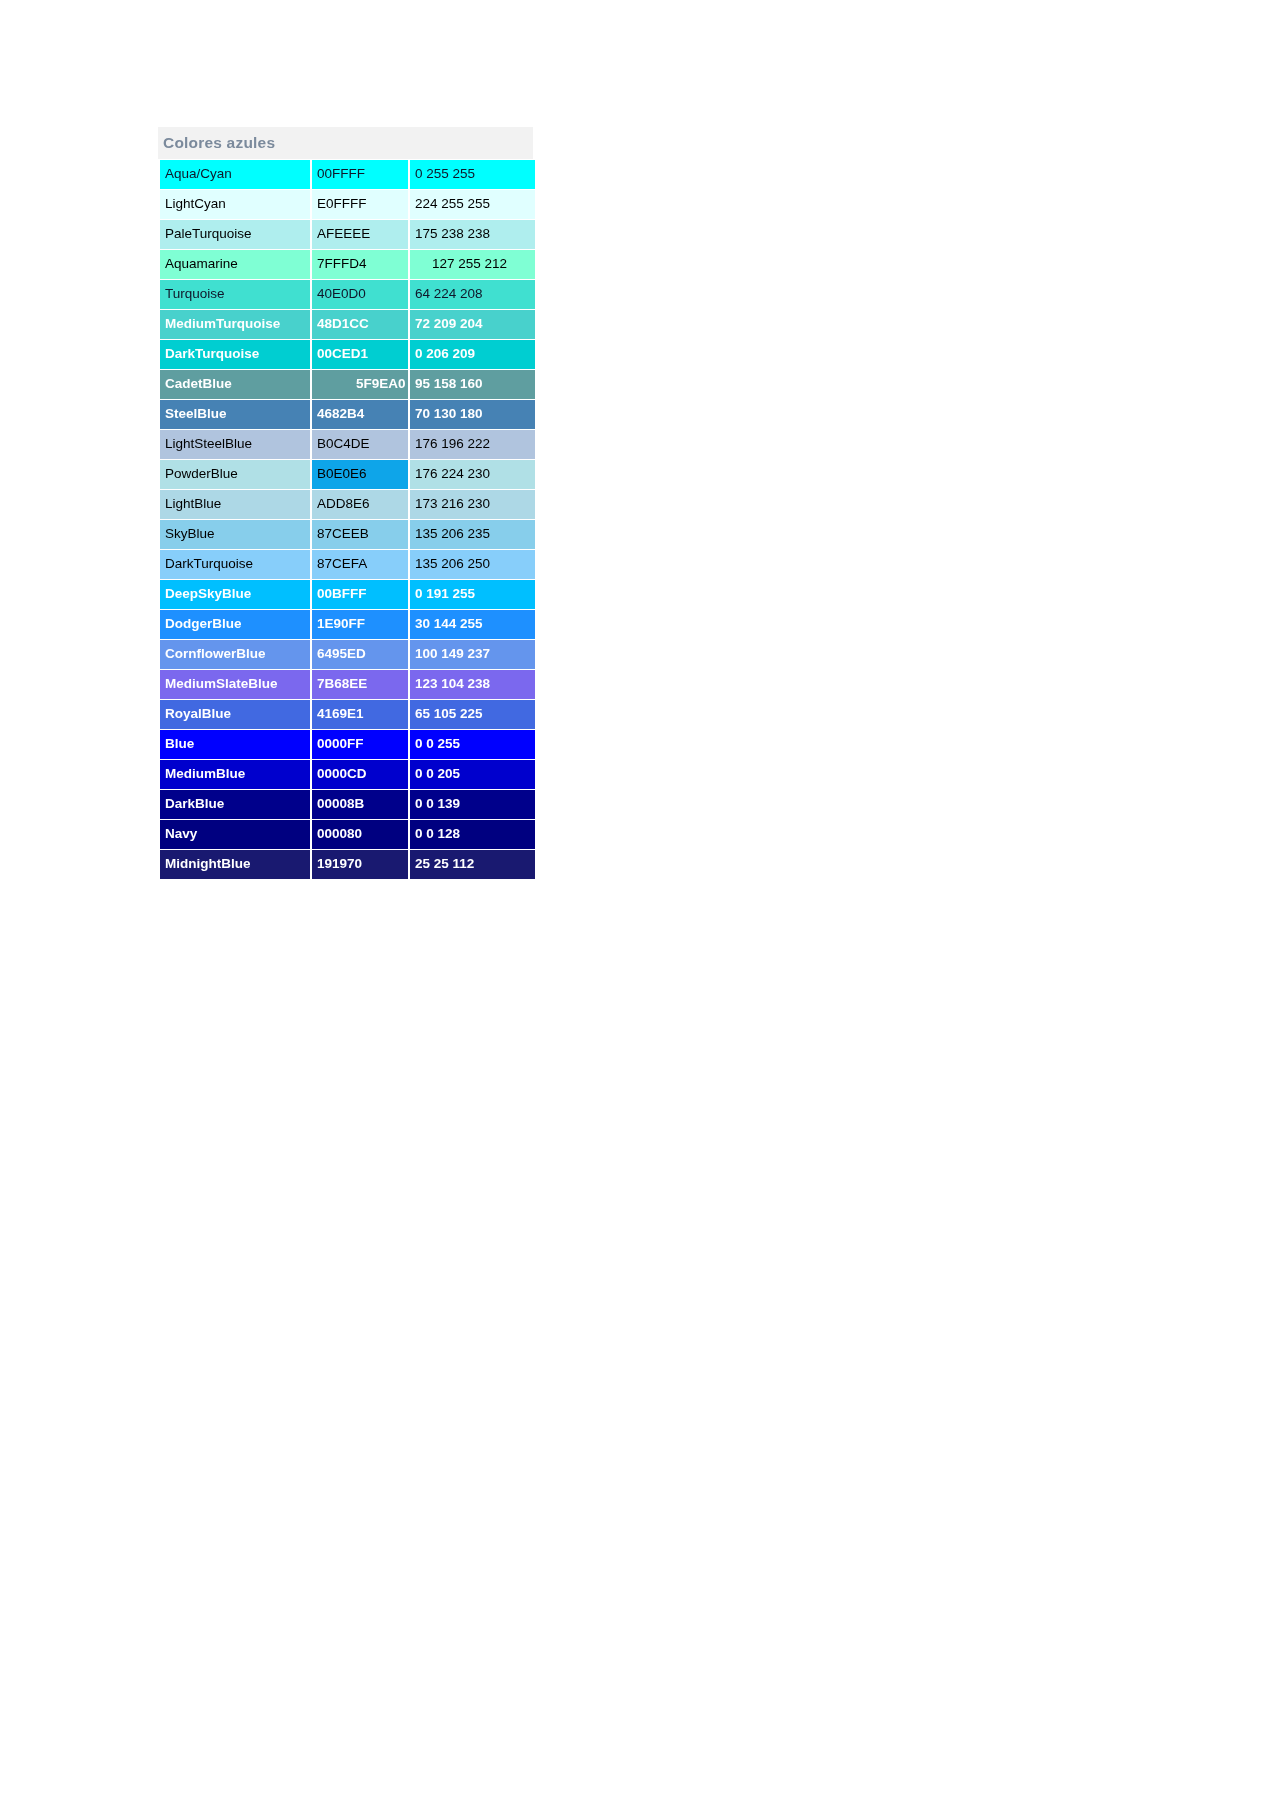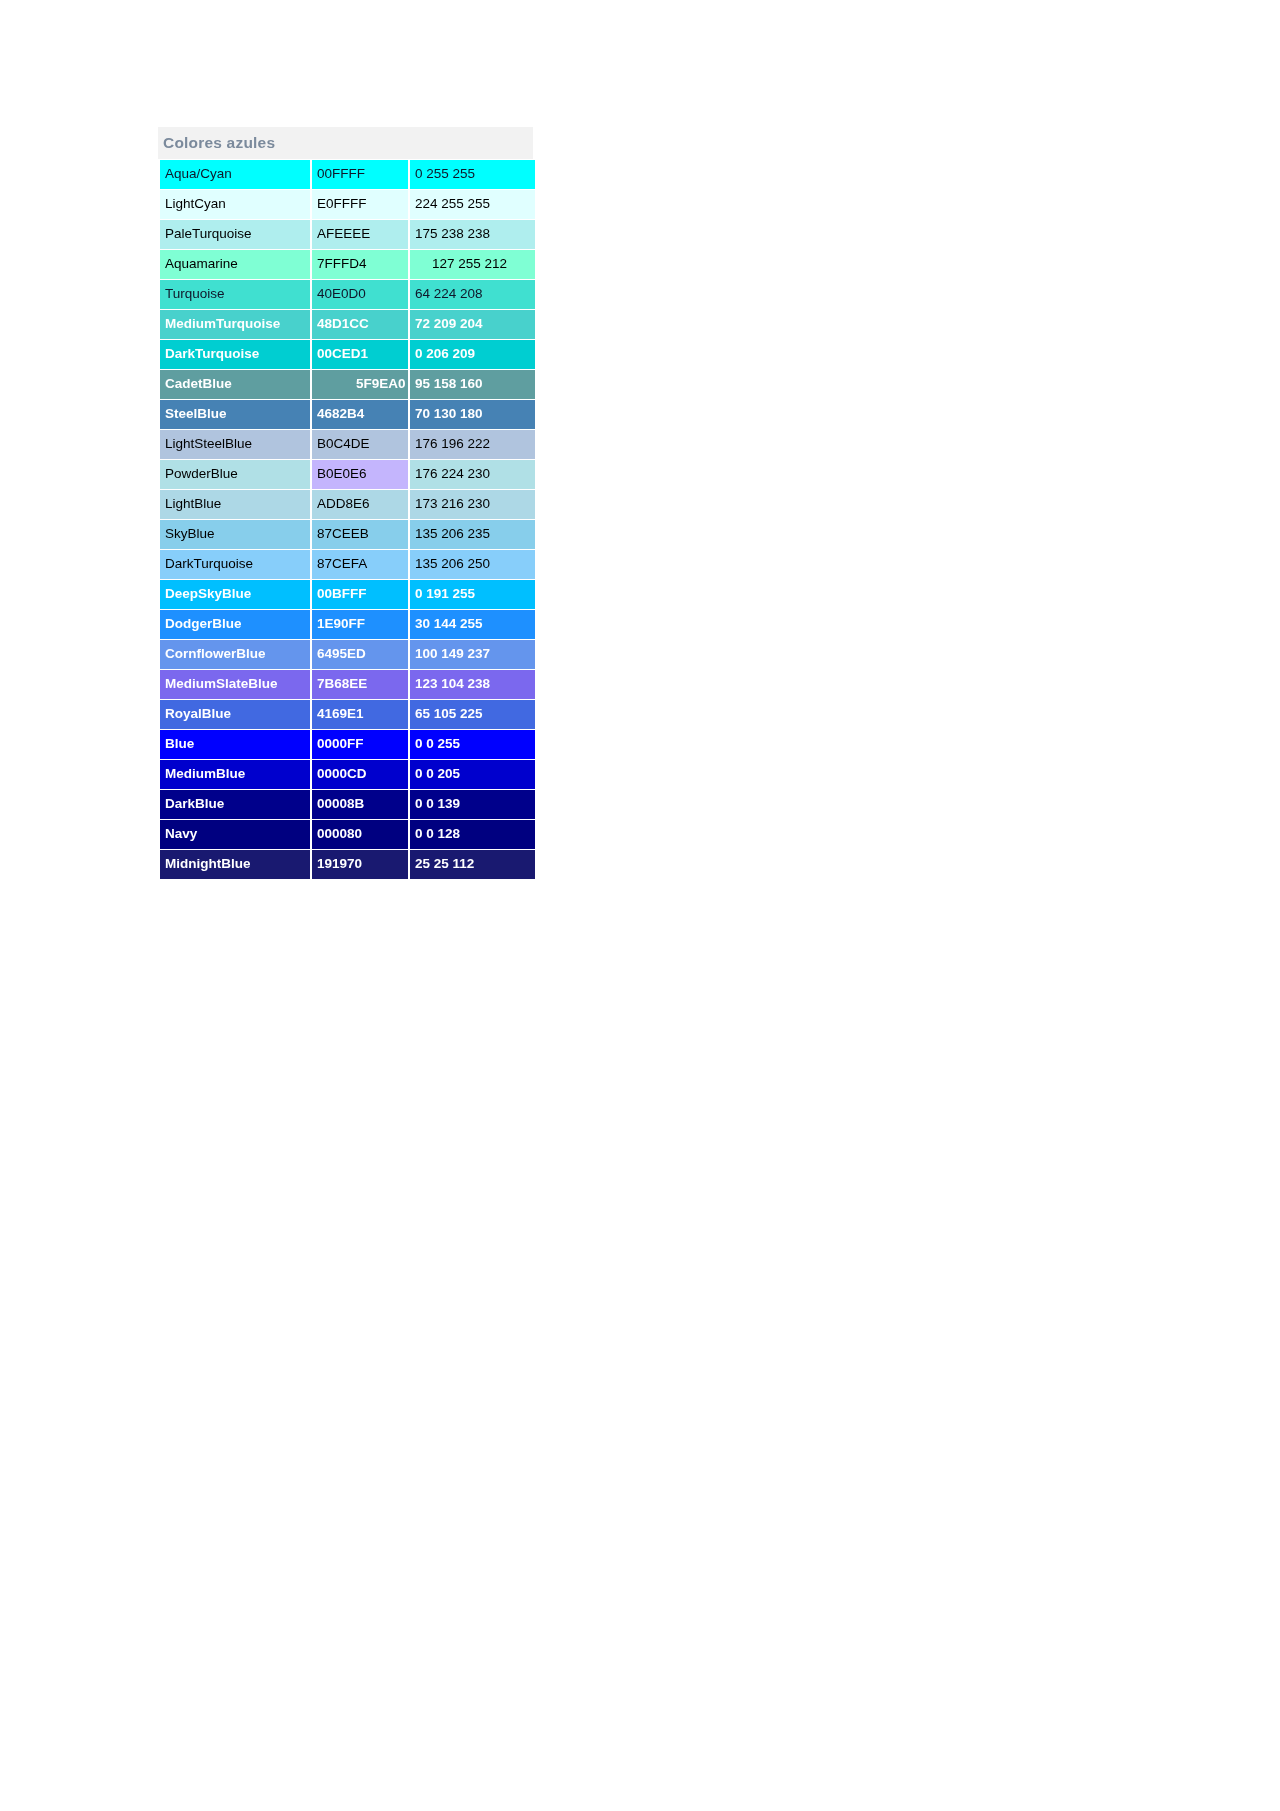--- a/index.html
+++ b/index.html
@@ -141,21 +141,21 @@
             <td style="background-color: rgb(70, 130, 180);">4682B4</td>
             <td style="background-color: rgb(70, 130, 180);">70 130 180</td>
           </tr>
           <tr class="dark-text">
             <td style="background-color: rgb(176, 196, 222);">LightSteelBlue</td>
             <td style="background-color: rgb(176, 196, 222);">B0C4DE</td>
             <td style="background-color: rgb(176, 196, 222);">176 196 222</td>
           </tr>
           <tr class="dark-text">
             <td style="background-color: rgb(176, 224, 230);">PowderBlue</td>
-            <td style="background-color: #c4b5fd;">B0E0E6</td>
+            <td style="background-color: #0ea5e9;">B0E0E6</td>
             <td style="background-color: rgb(176, 224, 230);">176 224 230</td>
           </tr>
           <tr class="dark-text">
             <td style="background-color: rgb(173, 216, 230); margin-left: 21px;">LightBlue</td>
             <td style="background-color: rgb(173, 216, 230);">ADD8E6</td>
             <td style="background-color: rgb(173, 216, 230);">173 216 230</td>
           </tr>
           <tr class="dark-text">
             <td style="background-color: rgb(135, 206, 235);">SkyBlue</td>
             <td style="background-color: rgb(135, 206, 235);">87CEEB</td>

